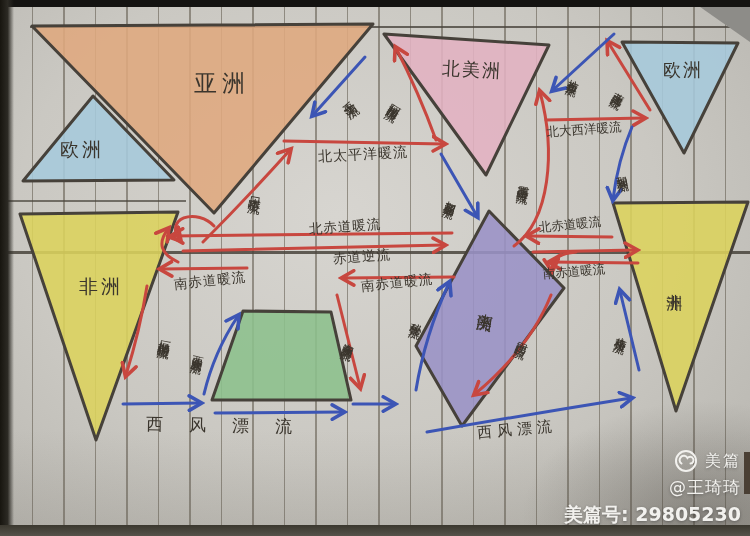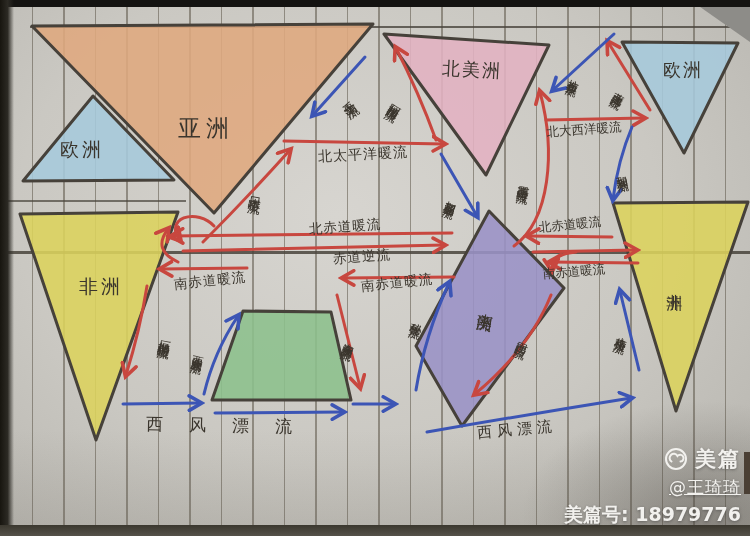--- a/index.html
+++ b/index.html
@@ -31,22 +31,22 @@
   polygon.cont{stroke:#46413a;stroke-width:3;stroke-linejoin:round;fill-opacity:.88;}
   path.cur{fill:none;stroke-width:3;stroke-linecap:round;}
   path.warm{stroke:var(--warm-current,#c8473f);}
   path.cold{stroke:var(--cold-current,#3c55b5);}
   .lbl{position:absolute;white-space:nowrap;color:var(--pencil,#3a352d);
     transform:translate(-50%,-50%) rotate(var(--r,0deg));line-height:1.02;}
   .vl{writing-mode:vertical-rl;text-orientation:upright;letter-spacing:1px;}
   .wm{position:absolute;right:9px;bottom:8px;text-align:right;color:#f2f1ee;
     text-shadow:0 1px 3px rgba(40,40,40,.45);}
   .wm-row1{display:flex;align-items:center;justify-content:flex-end;gap:7px;
-    font-size:21px;font-weight:bold;letter-spacing:2px;}
-  .wm-row2{font-size:17px;margin-top:3px;letter-spacing:1px;text-decoration:underline;}
+    font-size:16px;font-weight:normal;letter-spacing:2px;}
+  .wm-row2{font-size:17px;margin-top:3px;letter-spacing:1px;}
   .wm-row3{font-size:19px;font-weight:bold;margin-top:3px;}
 </style>
 </head>
 <body>
 
 <div class="shot">
 
   <div class="ruled"></div>
   <div class="hline top"></div>
   <div class="hline short"></div>
@@ -97,21 +97,21 @@
     <path class="cur cold" d="M 632,127 Q 618,160 613,199" marker-end="url(#ah-b)"></path>
     <path class="cur cold" d="M 416,390 Q 425,335 449,283" marker-end="url(#ah-b)"></path>
     <path class="cur cold" d="M 204,394 Q 214,352 238,316" marker-end="url(#ah-b)"></path>
     <path class="cur cold" d="M 639,370 Q 629,328 620,291" marker-end="url(#ah-b)"></path>
     <path class="cur cold" d="M 123,404 L 200,403" marker-end="url(#ah-b)"></path>
     <path class="cur cold" d="M 215,413 L 343,412" marker-end="url(#ah-b)"></path>
     <path class="cur cold" d="M 353,404 L 394,404" marker-end="url(#ah-b)"></path>
     <path class="cur cold" d="M 427,432 Q 525,415 631,398" marker-end="url(#ah-b)"></path>
   </svg>
 
-  <div class="lbl" style="left:206px;top:84px;font-size:23px;letter-spacing:5px;margin-top:45px;">亚洲</div>
+  <div class="lbl" style="left:222px;top:84px;font-size:23px;letter-spacing:5px;">亚洲</div>
   <div class="lbl" style="left:82px;top:150px;font-size:19px;letter-spacing:3px;">欧洲</div>
   <div class="lbl" style="left:101px;top:287px;font-size:19px;letter-spacing:3px;">非洲</div>
   <div class="lbl" style="left:472px;top:70px;font-size:18px;letter-spacing:2px;--r:3deg;">北美洲</div>
   <div class="lbl" style="left:683px;top:70px;font-size:18px;letter-spacing:2px;">欧洲</div>
   <div class="lbl vl" style="left:488px;top:302px;font-size:16px;--r:10deg;">南美洲</div>
   <div class="lbl vl" style="left:674px;top:282px;font-size:16px;">非洲</div>
 
   <div class="lbl" style="left:363px;top:154px;font-size:14px;letter-spacing:1px;--r:-3deg;">北太平洋暖流</div>
   <div class="lbl" style="left:345px;top:227px;font-size:13.5px;letter-spacing:1px;--r:-4deg;">北赤道暖流</div>
   <div class="lbl" style="left:362px;top:257px;font-size:13.5px;letter-spacing:1px;--r:-4deg;">赤道逆流</div>
@@ -148,16 +148,16 @@
 
   <div class="wm">
     <div class="wm-row1">
       <svg width="24" height="24" viewBox="0 0 24 24">
         <circle cx="12" cy="12" r="10" fill="none" stroke="#f2f1ee" stroke-width="2"></circle>
         <path d="M7.5,14.5 a4.2,4.2 0 1 1 6,-5.5 a3.4,3.4 0 1 1 3,5.5" fill="none" stroke="#f2f1ee" stroke-width="2" stroke-linecap="round"></path>
       </svg>
       <span>美篇</span>
     </div>
     <div class="wm-row2">@王琦琦</div>
-    <div class="wm-row3">美篇号: 18979776</div>
+    <div class="wm-row3">美篇号: 29805230</div>
   </div>
 
 </div>
 
 </body></html>

